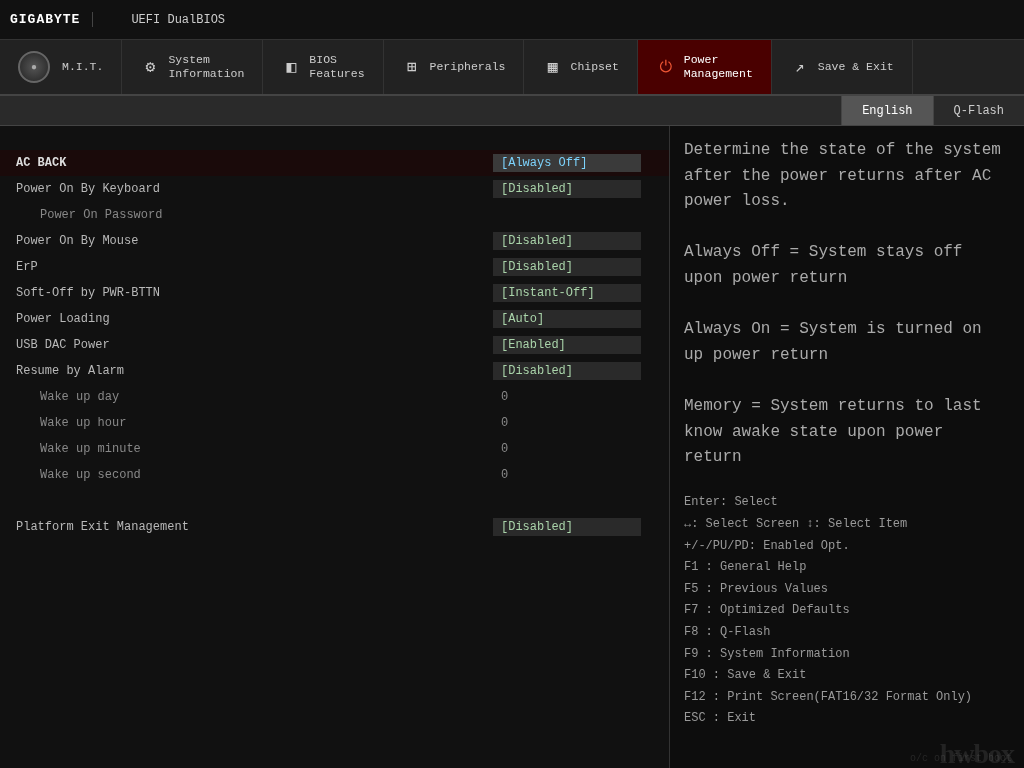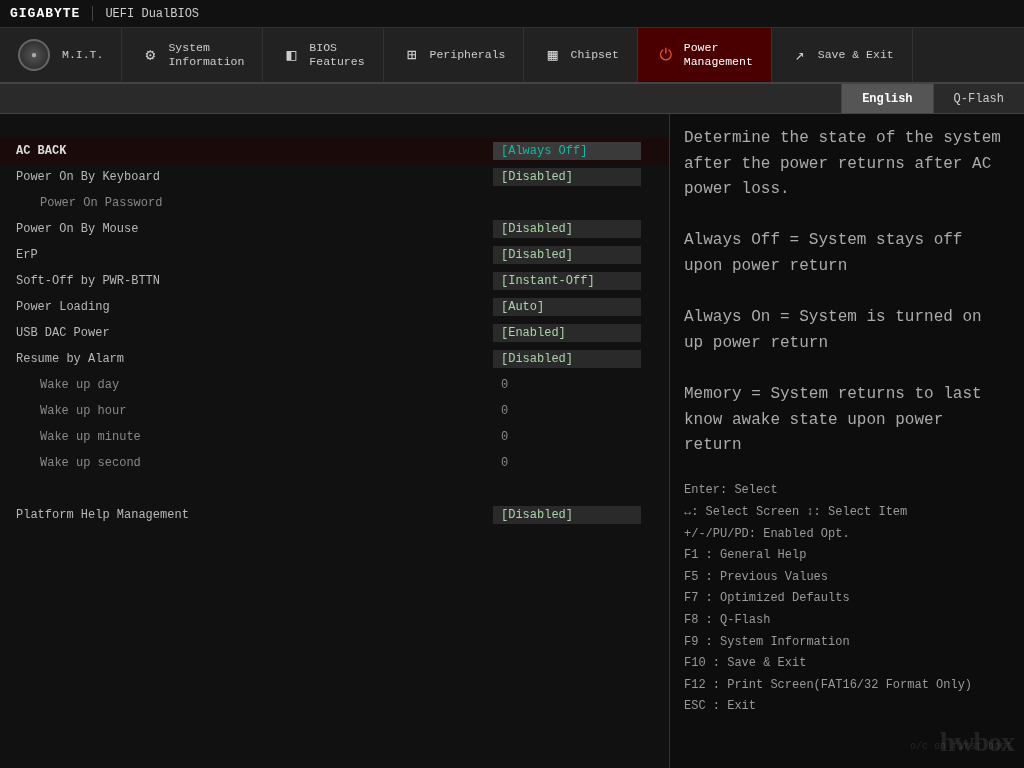--- a/index.html
+++ b/index.html
@@ -10,36 +10,37 @@
       font-family: 'Courier New', Courier, monospace;
       overflow: hidden;
       color: #ccc;
     }
 
     
     #top-bar {
       display: flex;
       align-items: center;
       background: #111;
-      height: 28px;
+      height: 40px;
       border-bottom: 1px solid #333;
       padding: 0 10px;
     }
     #gigabyte-logo {
       color: #fff;
       font-weight: bold;
       font-size: 13px;
       letter-spacing: 1px;
       padding-right: 12px;
       border-right: 1px solid #444;
       margin-right: 12px;
     }
     #uefi-label {
       color: #ccc;
       font-size: 12px;
+      margin-left: 26px;
     }
 
     
     #nav-tabs {
       display: flex;
       align-items: stretch;
       background: #222;
       height: 56px;
       border-bottom: 2px solid #444;
     }
@@ -106,21 +107,20 @@
       align-items: center;
       padding: 0 20px;
       cursor: pointer;
       font-size: 12px;
       color: #ccc;
       border-left: 1px solid #444;
     }
     .lang-btn.active {
       background: #555;
       color: #fff;
-      font-weight: bold;
     }
 
     
     #main-content {
       display: flex;
       height: calc(768px - 28px - 56px - 30px);
     }
 
     
     #left-panel {
@@ -159,21 +159,21 @@
     }
     .value-box {
       background: #2a2a2a;
       color: #aad4aa;
       padding: 2px 8px;
       min-width: 148px;
       display: inline-block;
     }
     .value-box.selected {
       background: #3a3a3a;
-      color: #14b8a6;
+      color: #7dd3fc;
     }
     .value-plain {
       color: #888;
       padding: 2px 8px;
     }
     .bios-row.section-header {
       background: #1a0a0a;
       padding: 4px 16px;
     }
     .bios-row.section-header .row-label {
@@ -364,21 +364,21 @@
     <div class="bios-row">
       <span class="row-label sub">Wake up second</span>
       <span class="row-value">
         <span class="value-plain">0</span>
       </span>
     </div>
 
     <div class="bios-row" style="height:20px;"></div>
 
     <div class="bios-row">
-      <span class="row-label">Platform Help Management</span>
+      <span class="row-label">Platform Exit Management</span>
       <span class="row-value">
         <span class="value-box">[Disabled]</span>
       </span>
     </div>
 
   </div>
 
   <div id="right-panel">
     <div id="help-text">
       <span>Determine the state of  the system after the power returns after AC power loss.</span><br><br>

